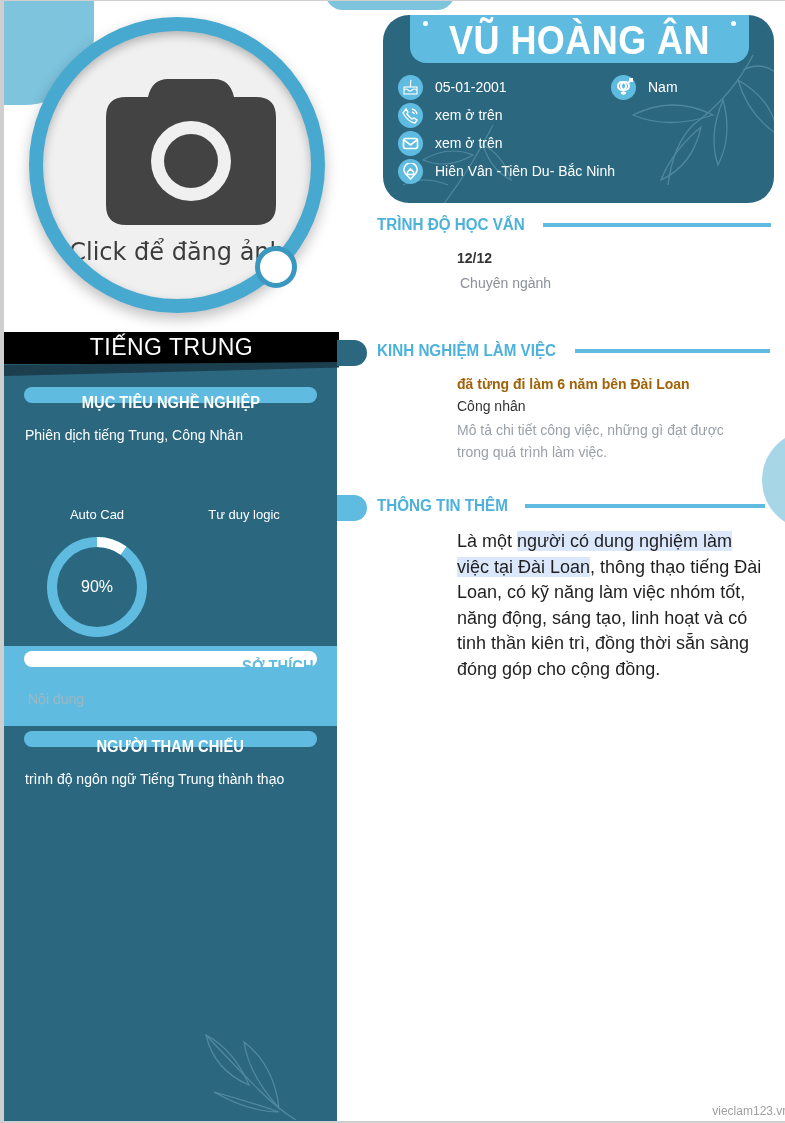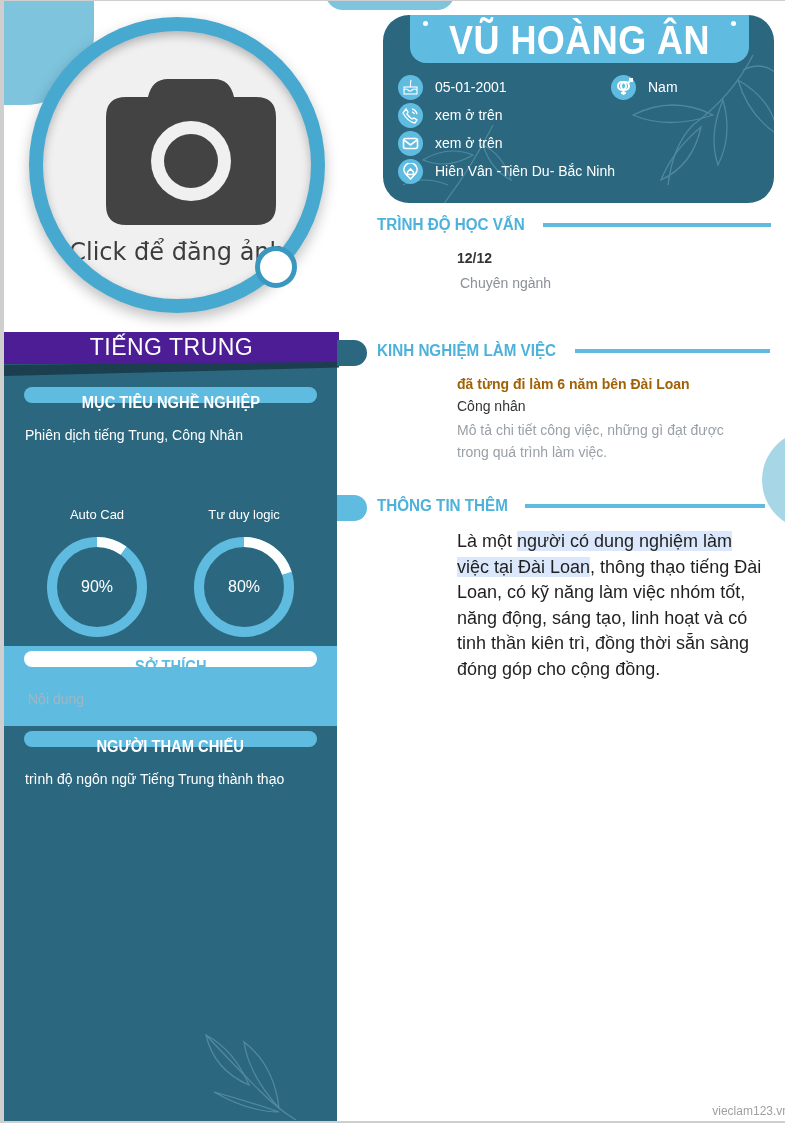--- a/index.html
+++ b/index.html
@@ -27,29 +27,29 @@
   .header-card { position: absolute; left: 383px; top: 15px; width: 391px; height: 188px; background: #2b6880; border-radius: 26px; overflow: hidden; z-index: 3; }
   .name-plate { position: absolute; left: 27px; top: 0; width: 339px; height: 48px; background: #5fbce0; border-radius: 0 0 16px 16px; text-align: center; }
   .name-plate .dot { position: absolute; top: 6px; width: 5px; height: 5px; background: #fff; border-radius: 50%; }
   .name-text { display: block; font-size: 40px; font-weight: bold; color: #ffffff; line-height: 50px; letter-spacing: 0.5px; font-family: "Liberation Sans", sans-serif; transform: scaleX(0.9); }
   .info-row { position: absolute; height: 26px; display: flex; align-items: center; }
   .info-icon { width: 25px; height: 25px; border-radius: 50%; background: #5fbce0; display: flex; align-items: center; justify-content: center; flex-shrink: 0; }
   .info-text { margin-left: 12px; color: #ffffff; font-size: 14px; white-space: nowrap; }
   .leaf-deco { position: absolute; opacity: 0.35; }
 
   
-  .sidebar-title-bar { position: absolute; left: 4px; top: 332px; width: 335px; height: 32px; background: #4c1d95; z-index: 2; text-align: center; }
+  .sidebar-title-bar { position: absolute; left: 4px; top: 332px; width: 335px; height: 32px; background: #000000; z-index: 2; text-align: center; }
   .sidebar-title { color: #fff; font-size: 23px; line-height: 30px; letter-spacing: 0.5px; }
   .sidebar-dark-wedge { position: absolute; left: 4px; top: 362px; width: 335px; height: 14px; background: #1c3f4f; clip-path: polygon(0 100%, 0 20%, 100% 0, 100% 40%, 0 100%); z-index: 2; }
   .sidebar { position: absolute; left: 4px; top: 364px; width: 333px; height: 759px; background: #2b6880; z-index: 1; }
   .sidebar-hobby-band { position: absolute; left: 4px; top: 646px; width: 333px; height: 80px; background: #5fbce0; z-index: 2; }
 
   .pill { position: absolute; left: 24px; width: 293px; height: 16px; border-radius: 16px; background: #5fbce0; text-align: center; z-index: 3; }
   .pill-label { color: #fff; font-size: 16px; font-weight: bold; line-height: 32px; display: inline-block; transform: scaleX(0.92); }
-  .pill.white { background: #ffffff; }
+  .pill.white { background: #ffffff; text-align: right; }
   .pill.white .pill-label { color: #5fbce0; }
   .side-text { position: absolute; left: 25px; font-size: 14px; color: #ffffff; z-index: 3; white-space: nowrap; }
   .side-text.muted { color: #9fb7c2; left: 28px; }
 
   .skill { position: absolute; width: 120px; text-align: center; z-index: 3; }
   .skill-name { color: #fff; font-size: 13px; display: block; }
   .donut { position: relative; width: 100px; height: 100px; margin: 15px auto 0; }
   .donut svg { position: absolute; left: 0; top: 0; }
   .donut-label { position: absolute; left: 0; top: 0; width: 100px; line-height: 100px; text-align: center; color: #fff; font-size: 16px; }
 
@@ -205,27 +205,20 @@
       <svg width="100" height="100" viewBox="0 0 100 100">
         <circle cx="50" cy="50" r="45" fill="none" stroke="#5fbce0" stroke-width="10"></circle>
         <circle cx="50" cy="50" r="45" fill="none" stroke="#ffffff" stroke-width="10" stroke-dasharray="28.27 282.74" transform="rotate(-90 50 50)"></circle>
       </svg>
       <span class="donut-label">90%</span>
     </div>
   </div>
 
   <div class="skill" style="left:184px;top:507px;">
     <span class="skill-name">Tư duy logic</span>
-    <div class="donut">
-      <svg width="100" height="100" viewBox="0 0 100 100">
-        <circle cx="50" cy="50" r="45" fill="none" stroke="#5fbce0" stroke-width="10"></circle>
-        <circle cx="50" cy="50" r="45" fill="none" stroke="#ffffff" stroke-width="10" stroke-dasharray="56.55 282.74" transform="rotate(-90 50 50)"></circle>
-      </svg>
-      <span class="donut-label">80%</span>
-    </div>
   </div>
 
   <div class="pill white" style="top:651px;">
     <span class="pill-label">SỞ THÍCH</span>
   </div>
   <div class="side-text muted" style="top:691px;">Nội dung</div>
 
   <div class="pill" style="top:731px;">
     <span class="pill-label">NGƯỜI THAM CHIẾU</span>
   </div>

